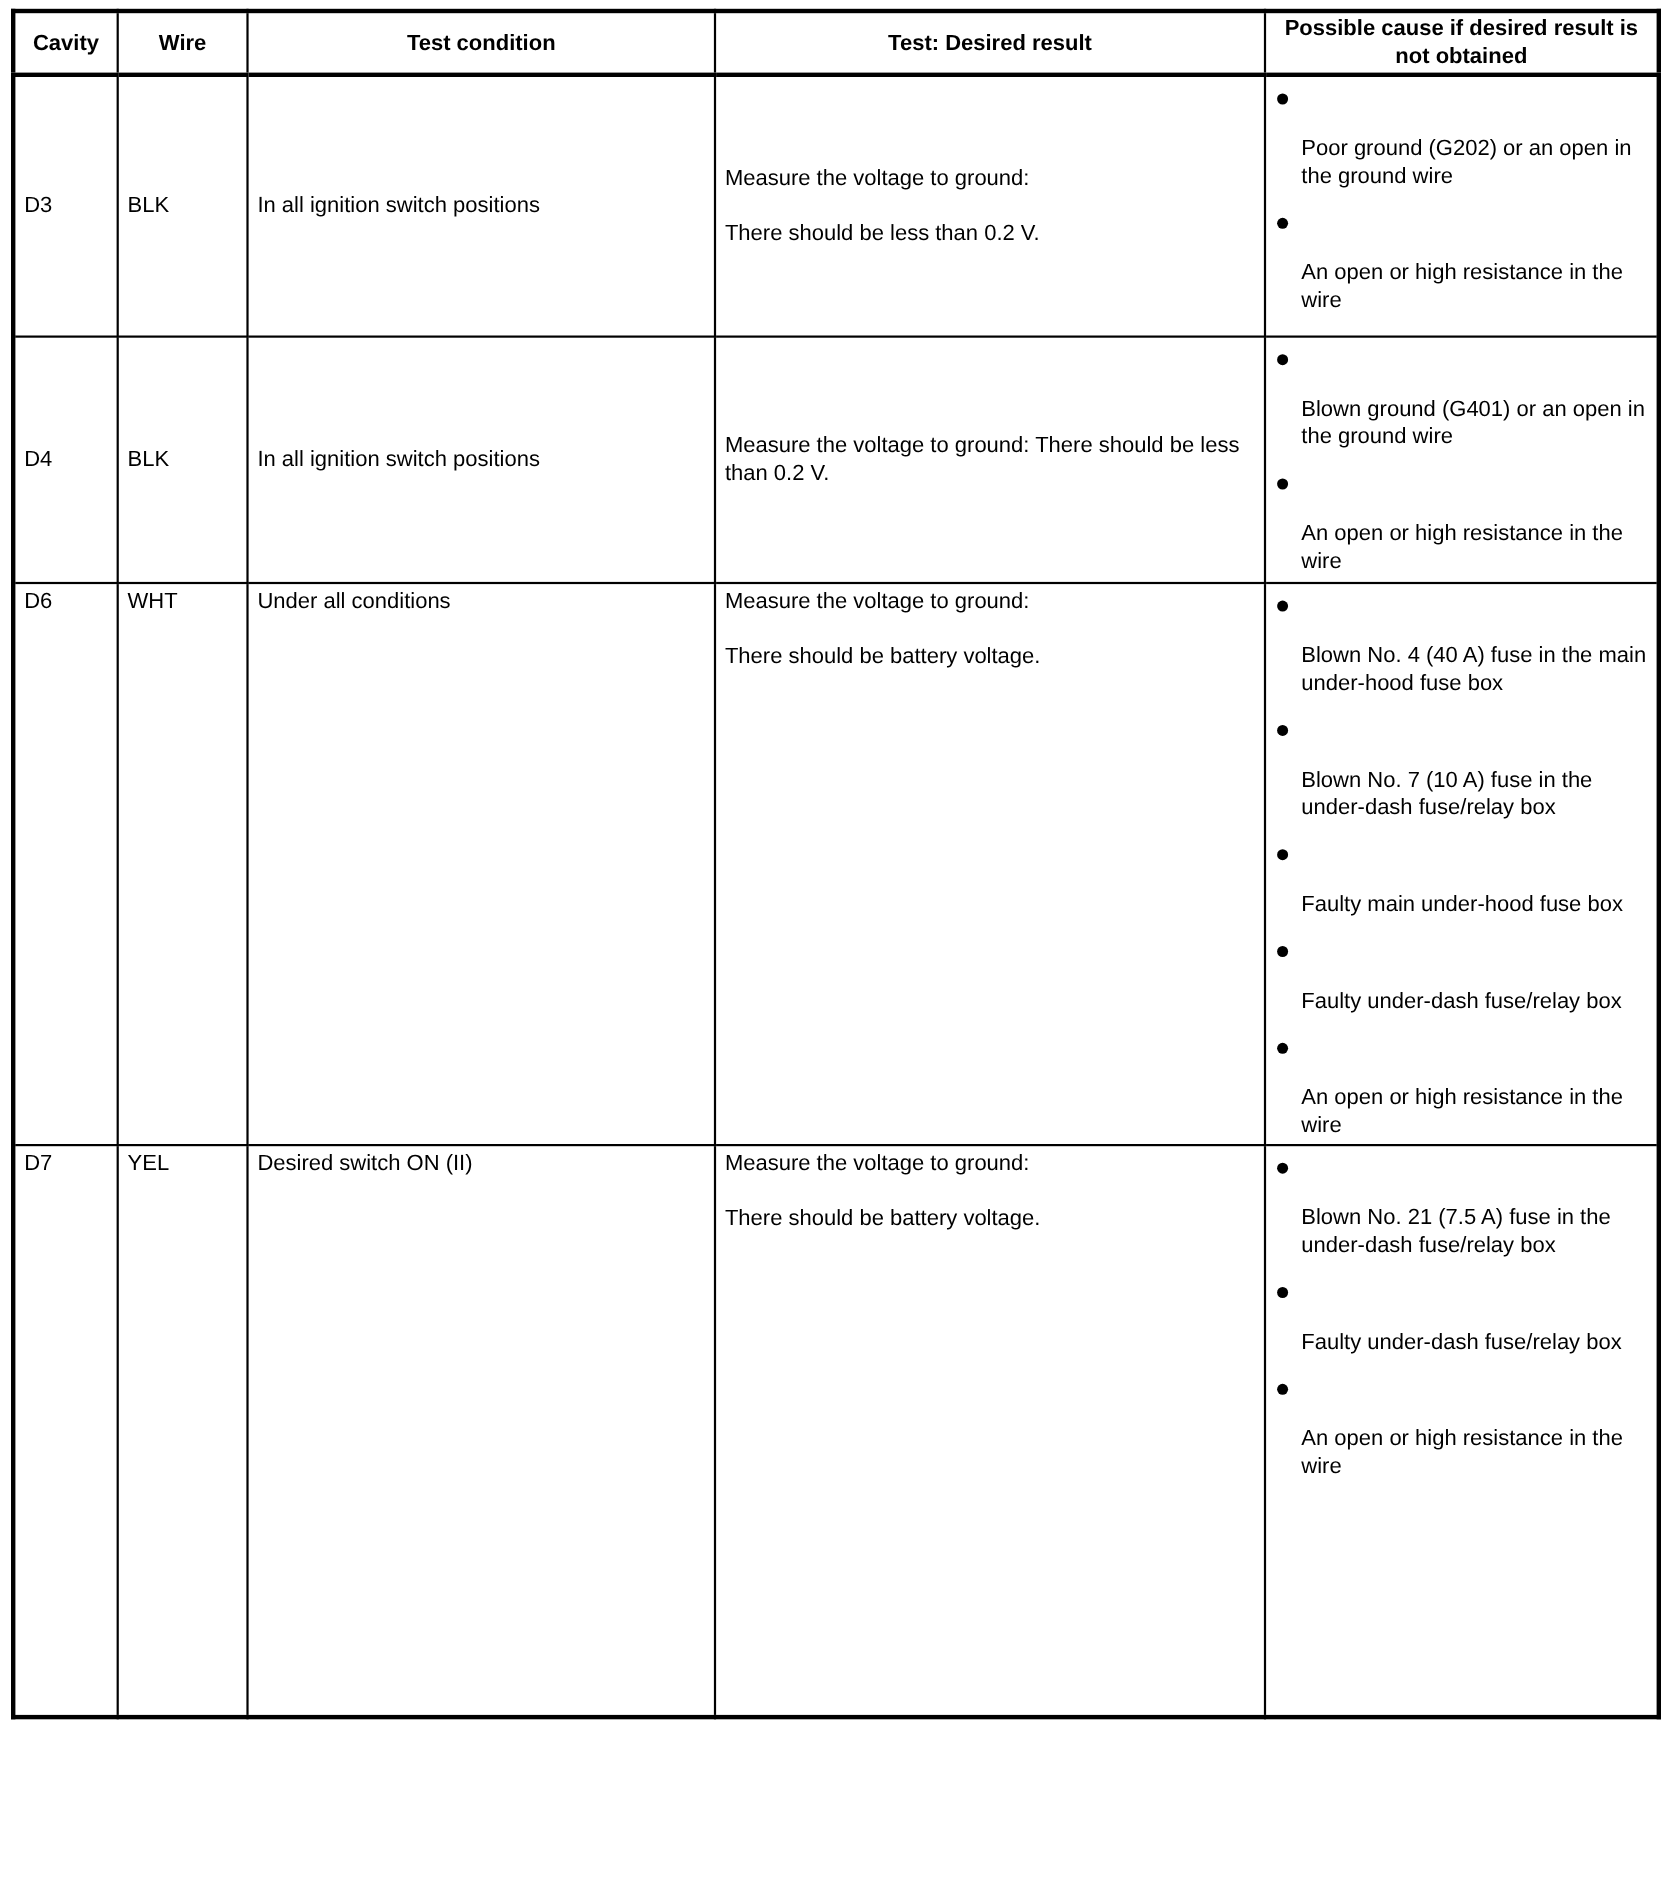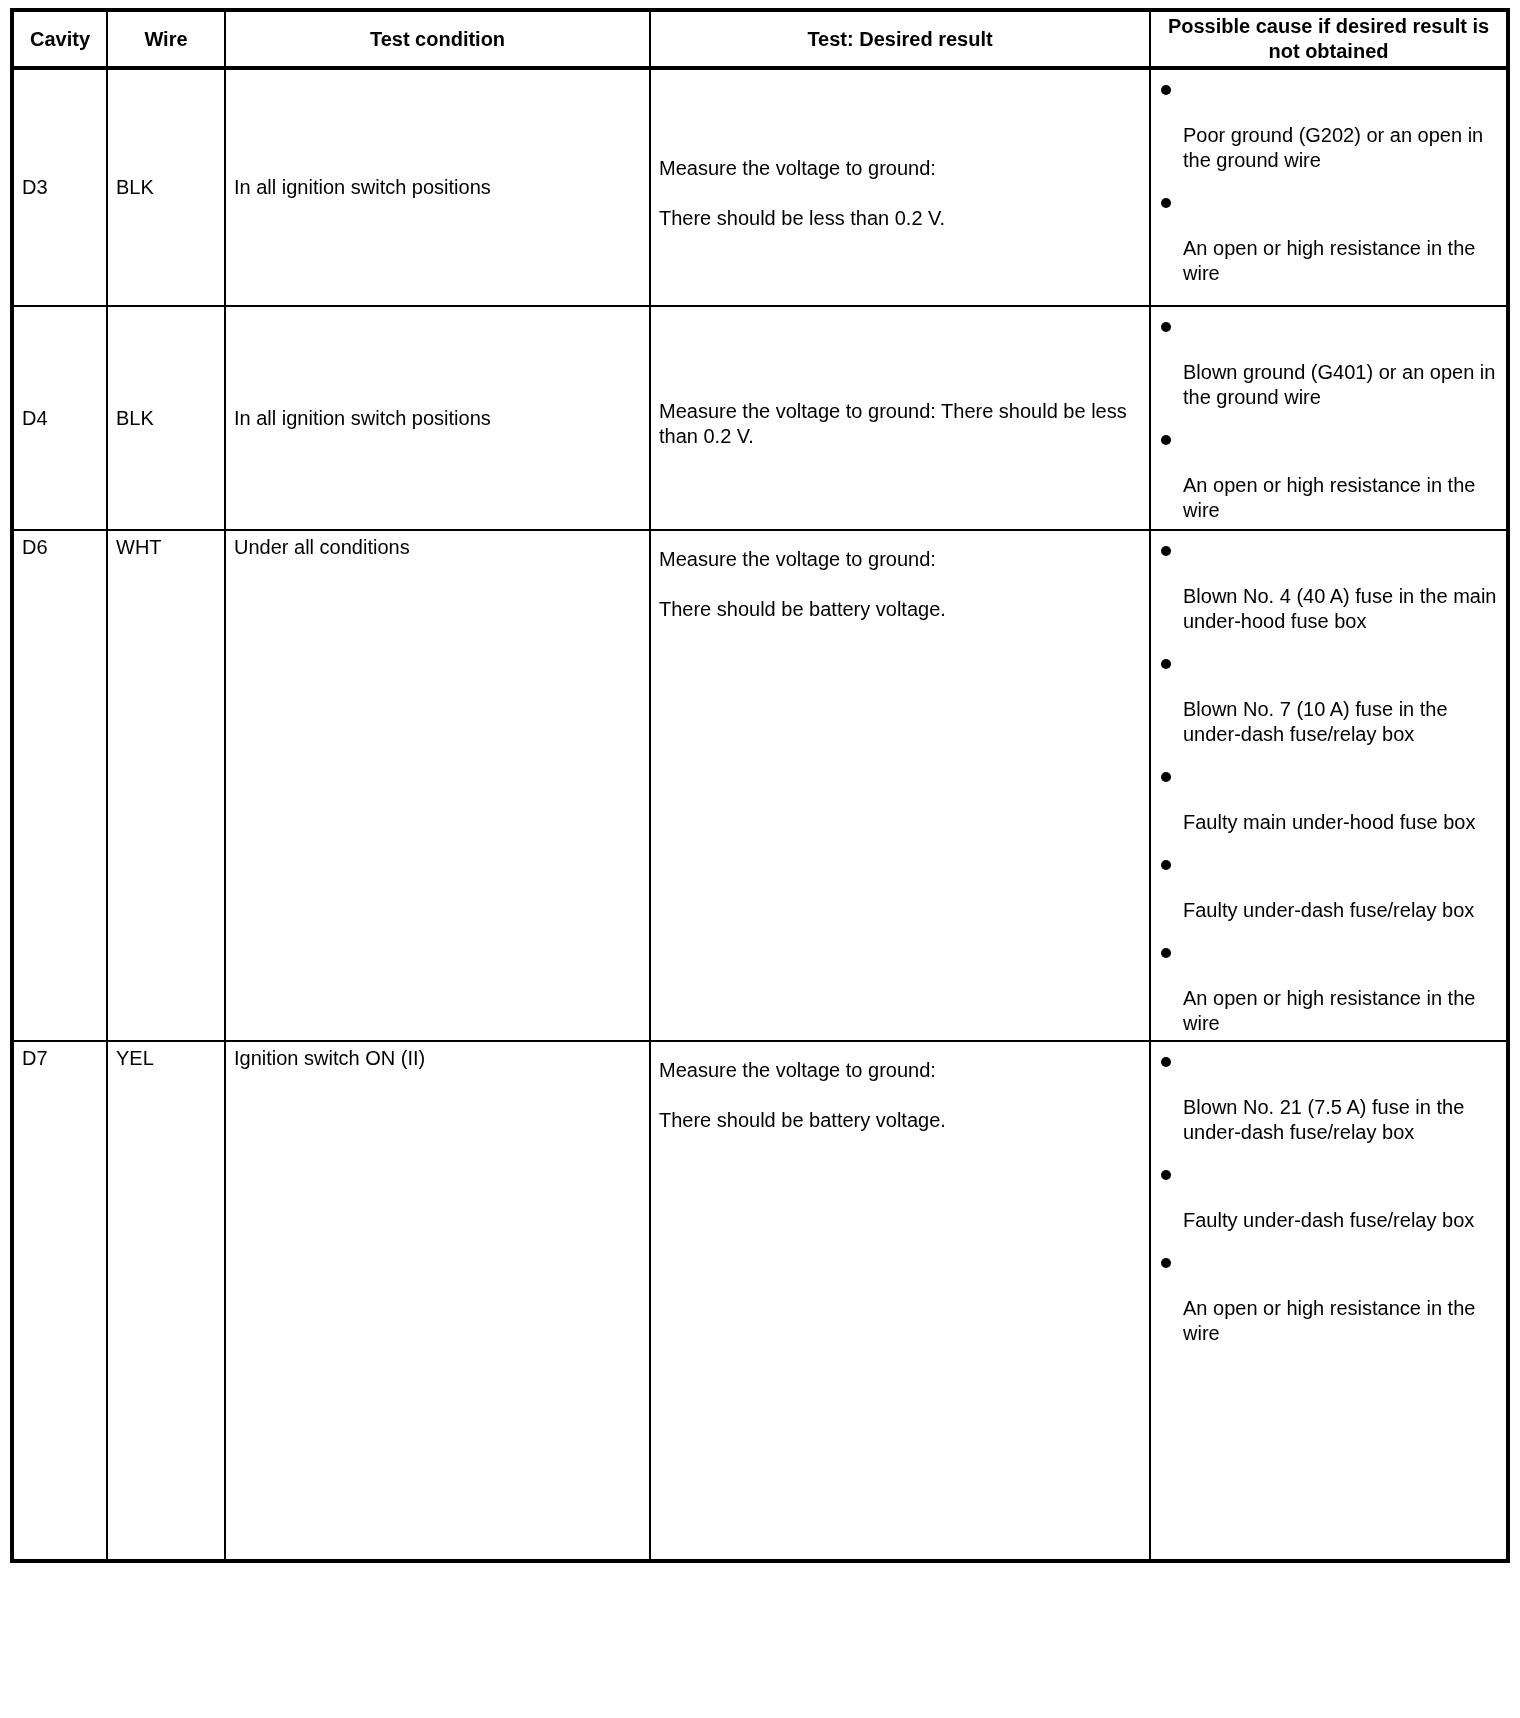--- a/index.html
+++ b/index.html
@@ -40,21 +40,21 @@
   tr.r2 { height: 508px; }
   tr.r3 { height: 520px; }
 
   tr.v-middle td.cavity,
   tr.v-middle td.wire,
   tr.v-middle td.cond,
   tr.v-middle td.result { vertical-align: middle; }
   tr.v-top td { vertical-align: top; }
   td.causes { vertical-align: top; padding-top: 8px; }
 
-  td.result p { margin: 12px 0 25px 0; }
+  td.result p { margin: 0 0 25px 0; }
   td.result p:last-child { margin-bottom: 0; }
 
   .cause { margin-bottom: 25px; }
   .cause:last-child { margin-bottom: 0; }
   .bullet {
     display: block;
     width: 10px;
     height: 10px;
     border-radius: 50%;
     background: #000;
@@ -152,21 +152,21 @@
           <div class="cause">
             <span class="bullet"></span>
             <p class="cause-text">An open or high resistance in the wire</p>
           </div>
         </td>
       </tr>
 
       <tr class="r3 v-top">
         <td class="cavity">D7</td>
         <td class="wire">YEL</td>
-        <td class="cond">Ignition switch ON (II)</td>
+        <td class="cond">Desired switch ON (II)</td>
         <td class="result">
           <p>Measure the voltage to ground:</p>
           <p>There should be battery voltage.</p>
         </td>
         <td class="causes">
           <div class="cause">
             <span class="bullet"></span>
             <p class="cause-text">Blown No. 21 (7.5 A) fuse in the under-dash fuse/relay box</p>
           </div>
           <div class="cause">

